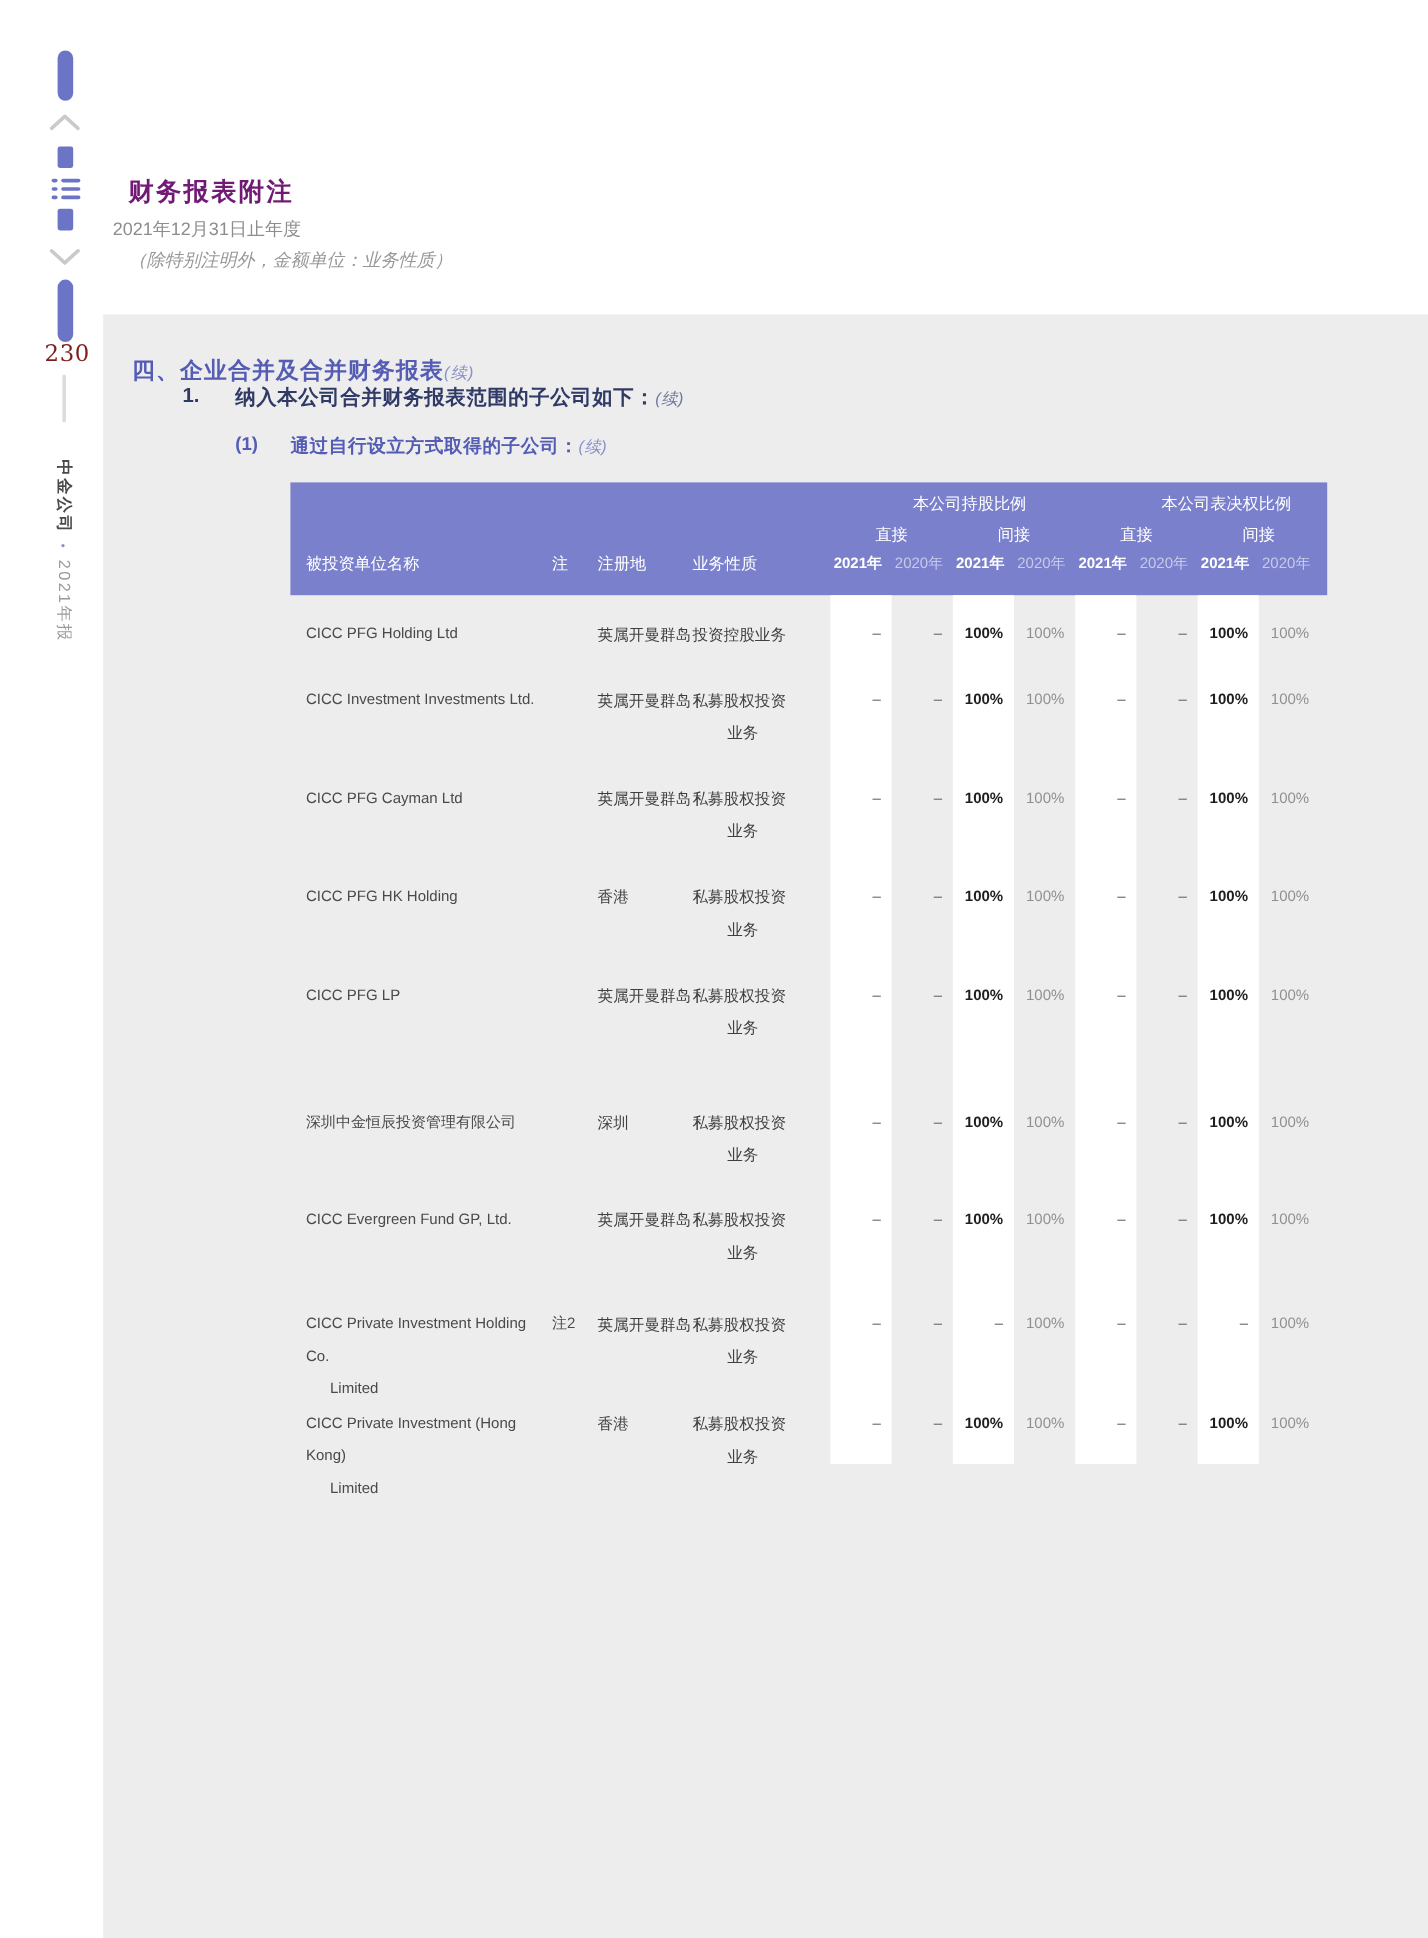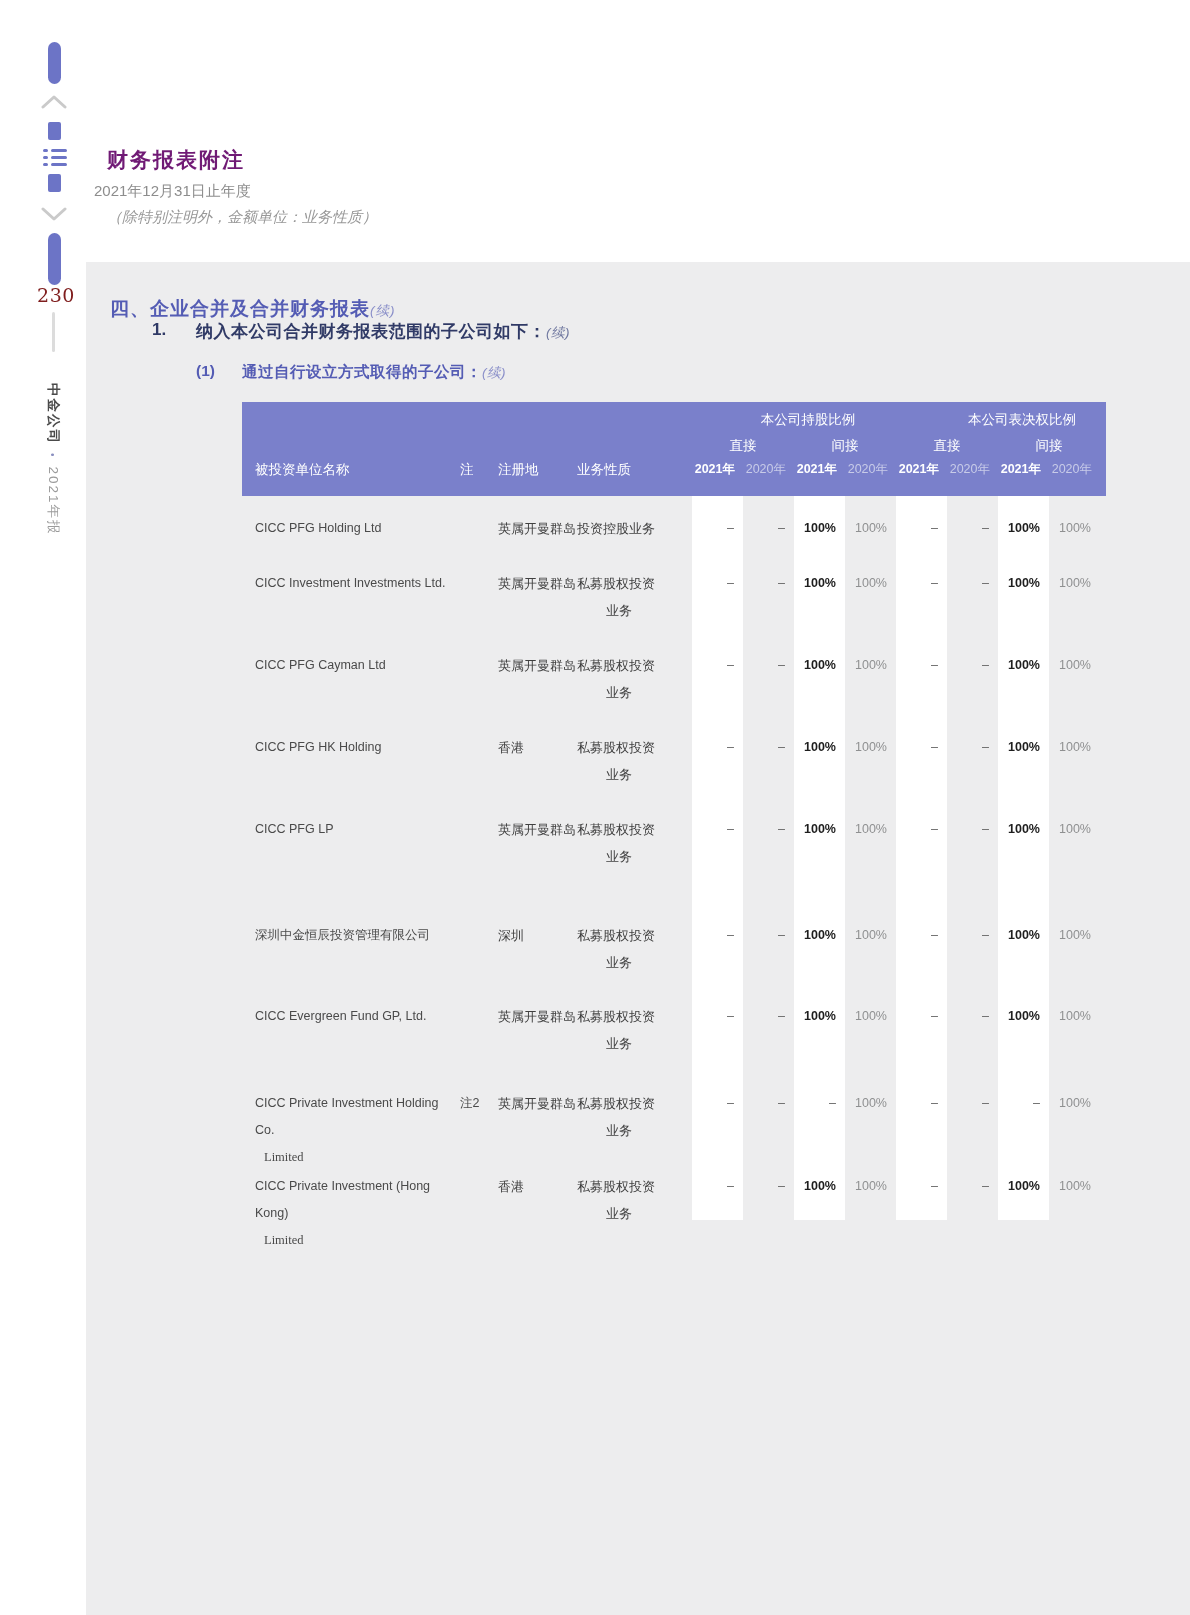--- a/index.html
+++ b/index.html
@@ -55,21 +55,21 @@
   .thead .lbl{position:absolute;top:59px;color:#FFFFFF;font-size:13.5px;}
   .thead .yr{position:absolute;top:59px;width:51px;text-align:right;box-sizing:border-box;padding-right:8px;font-size:12.5px;}
   .yr-strong{color:#FFFFFF;font-weight:bold;}
   .yr-dim{color:#C8CBE8;}
 
   .tbody{position:relative;width:864px;height:724px;}
   .stripe{position:absolute;top:0;width:51px;height:724px;background:#FFFFFF;}
 
   .trow{position:absolute;left:0;width:864px;line-height:27px;font-size:13px;color:#3F3F3F;}
   .trow .c-name{position:absolute;left:13px;width:205px;font-size:12.5px;color:#4A4A4A;}
-  .trow .c-name .ln2{display:block;margin-left:9px;font-family:Liberation Serif, serif;}
+  .trow .c-name .ln2{display:block;margin-left:20px;}
   .trow .c-note{position:absolute;left:218px;width:36px;font-size:12.5px;color:#4A4A4A;}
   .trow .c-reg{position:absolute;left:256px;width:78px;font-size:13px;}
   .trow .c-biz{position:absolute;left:335px;width:84px;font-size:13px;}
   .trow .c-biz .ln2{display:block;text-align:center;}
   .trow .val{position:absolute;top:0;width:51px;text-align:right;box-sizing:border-box;padding-right:9px;font-size:12.5px;}
   .val.dash{color:#5F5F5F;}
   .val.strong{color:#1E1E1E;font-weight:bold;}
   .val.light{color:#8F9091;}
 </style>
 </head>

